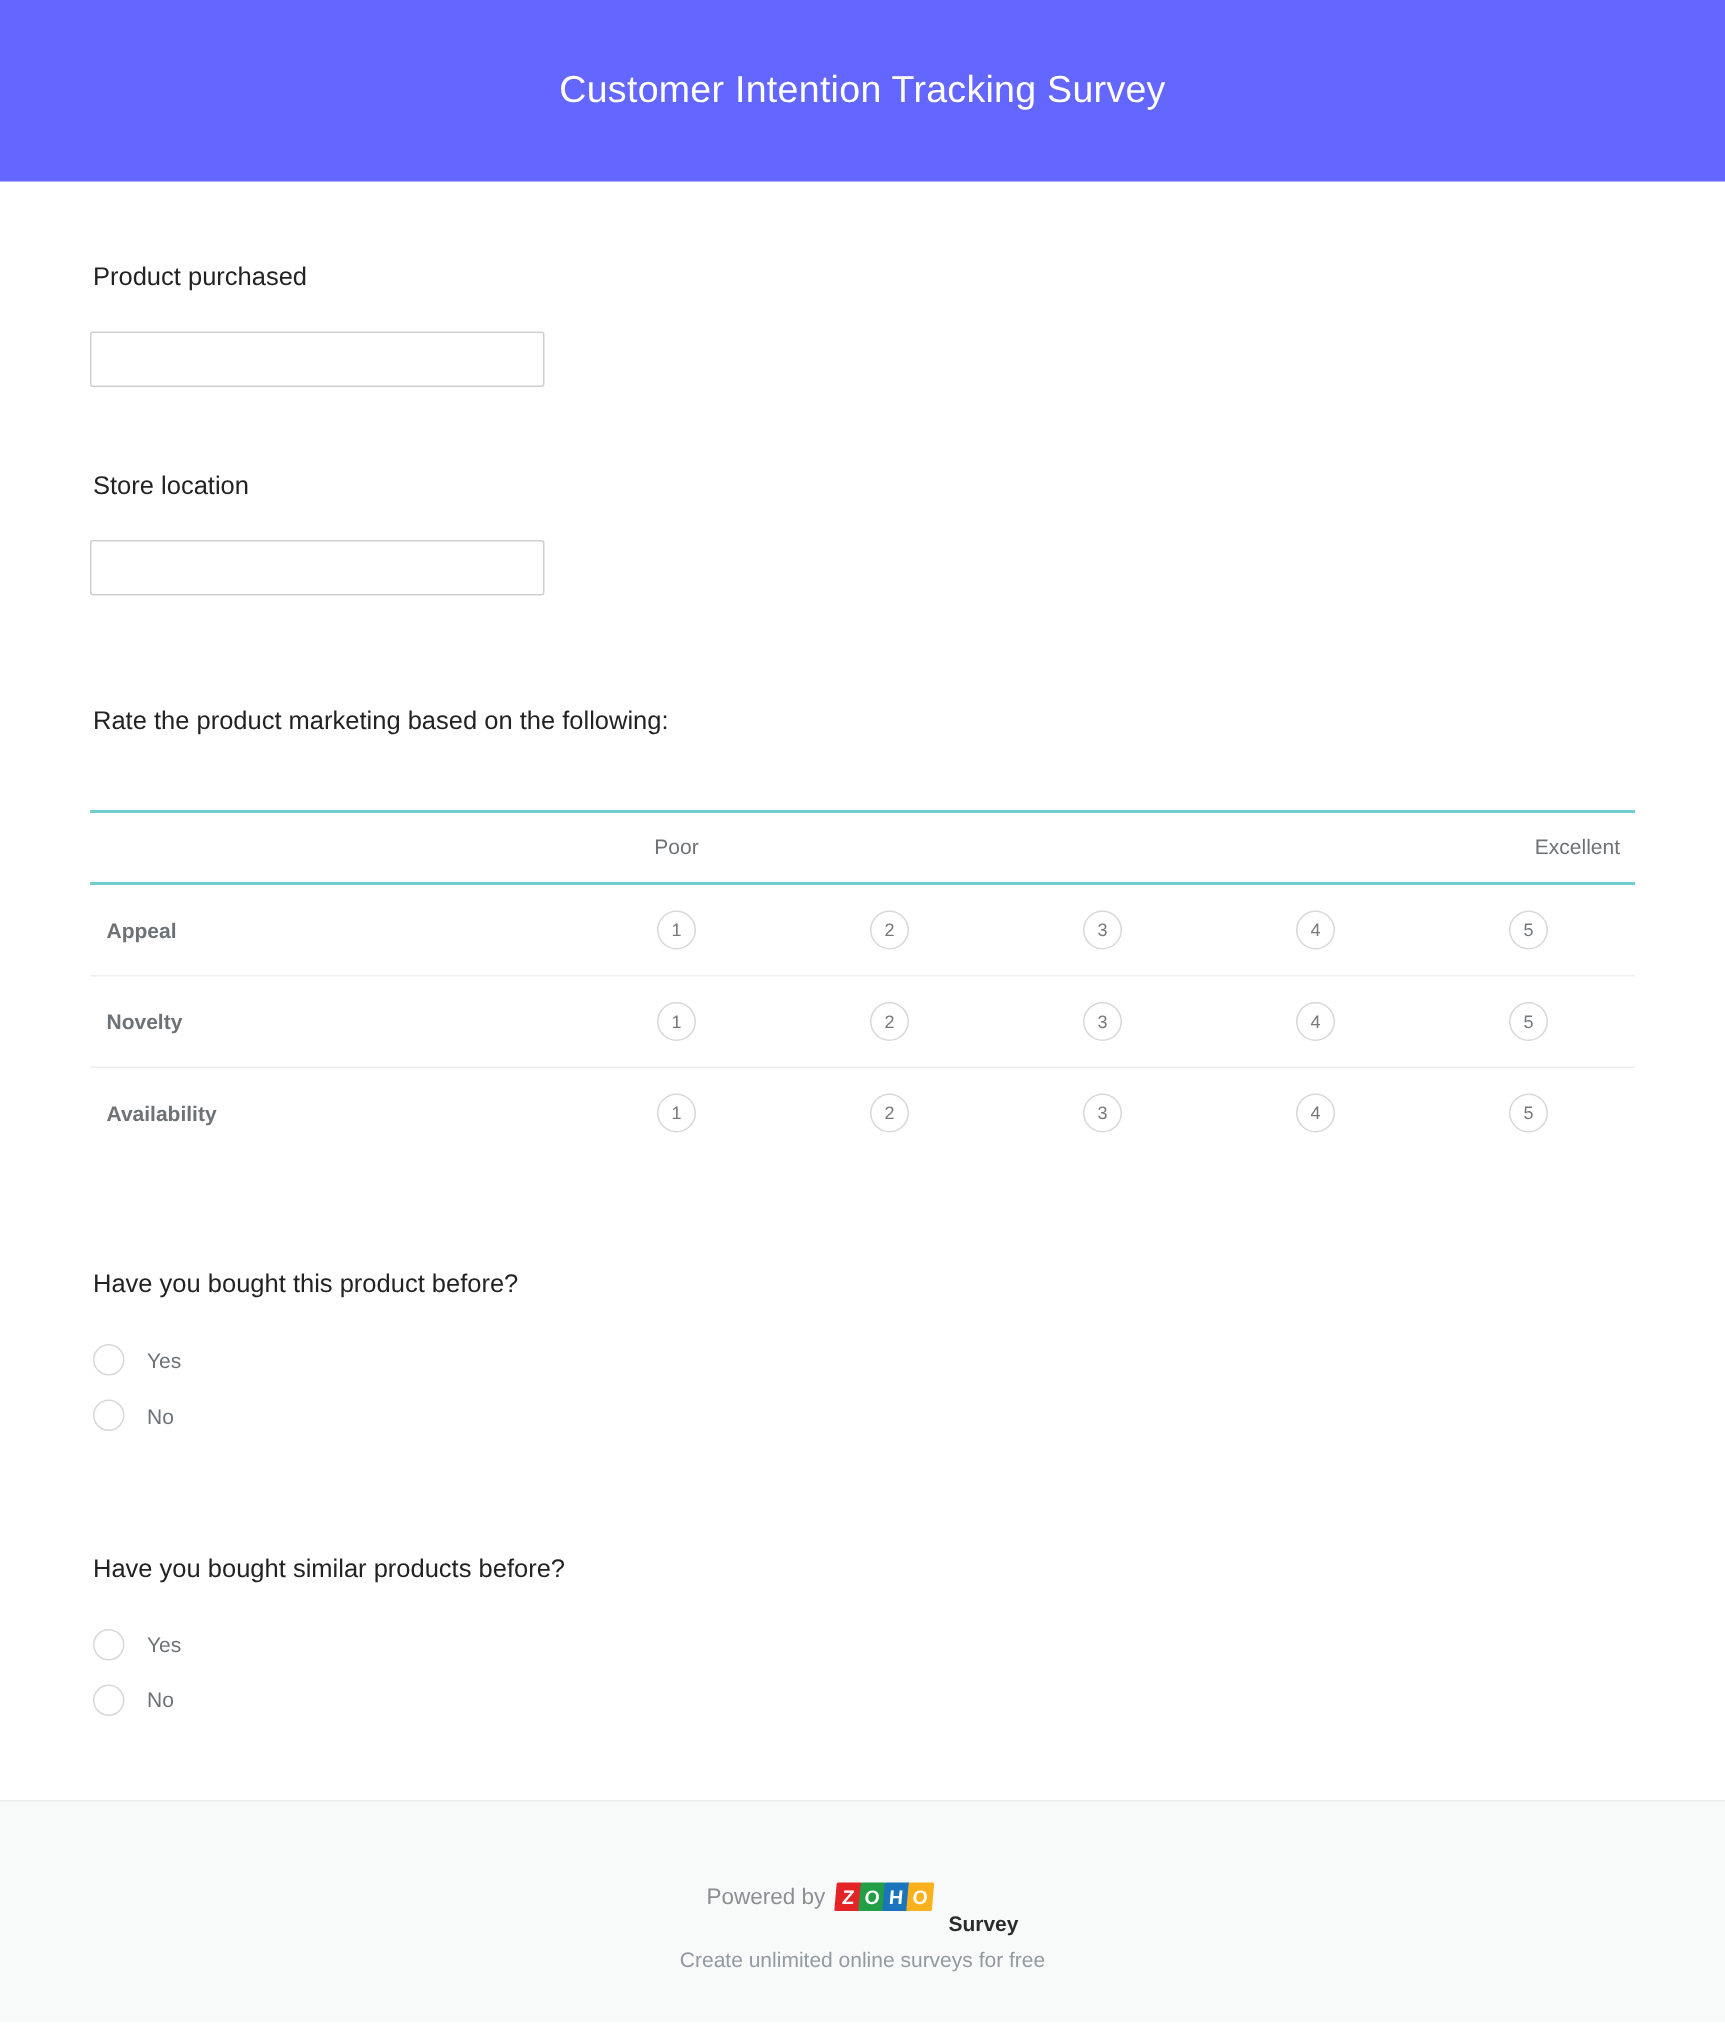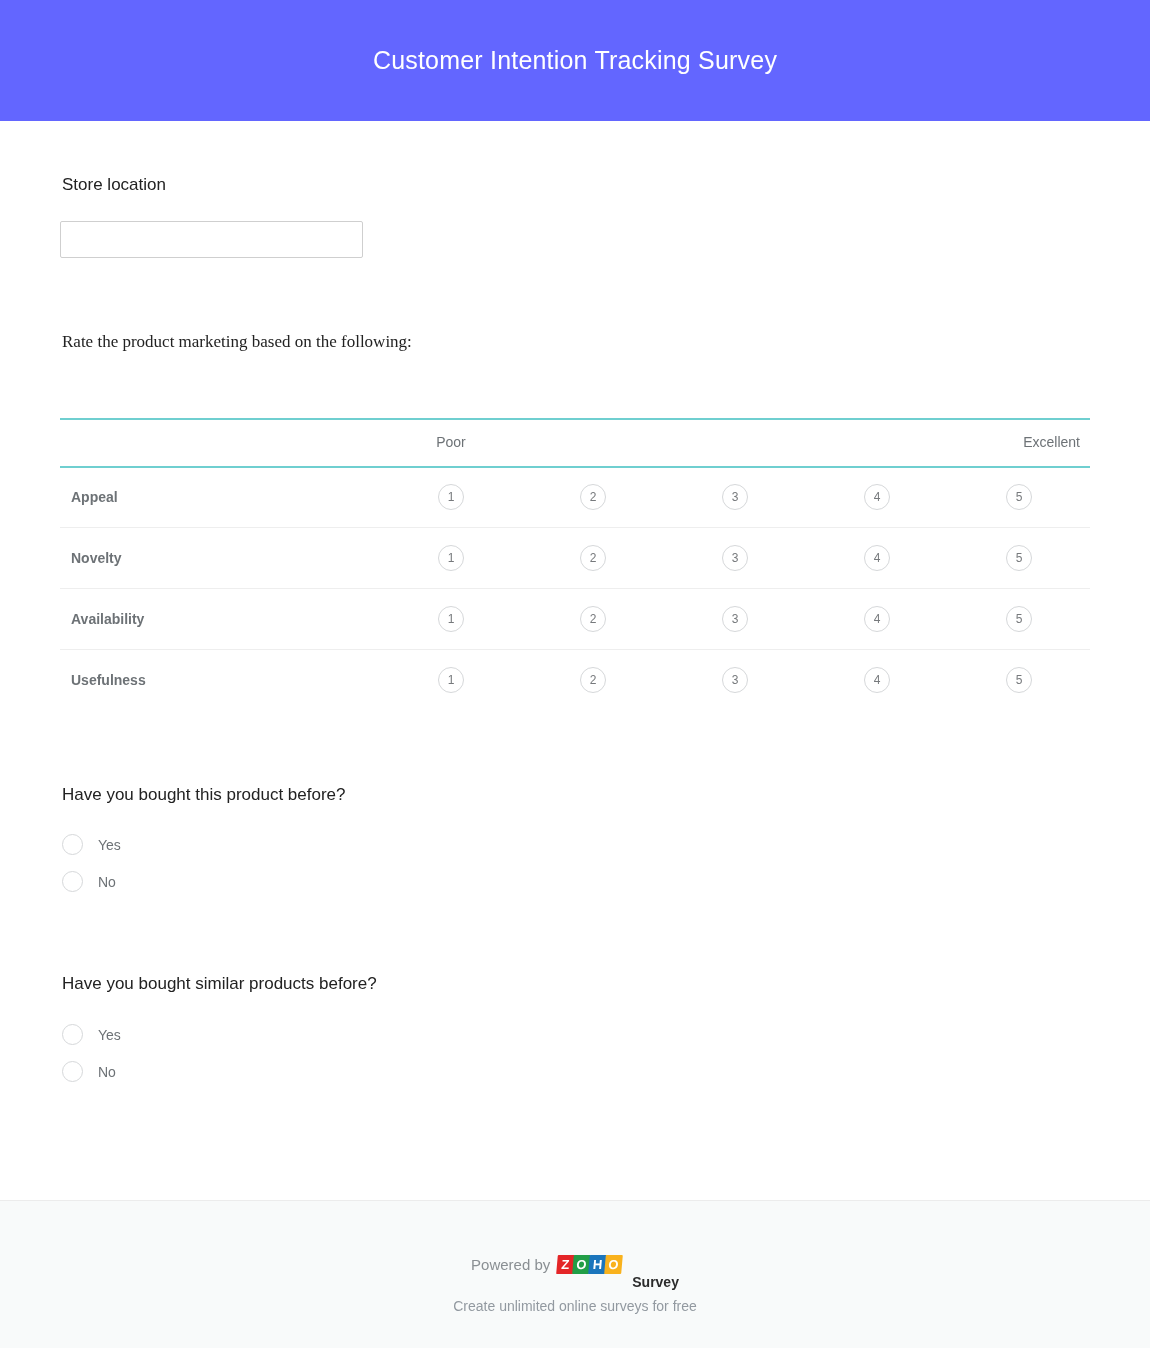--- a/index.html
+++ b/index.html
@@ -62,21 +62,21 @@
     background: #ffffff;
     font-family: "Liberation Sans", sans-serif;
     font-size: 14px;
     color: #333333;
     padding: 0 8px;
     outline: none;
   }
 
   
   .q-matrix { margin-top: 72px; }
-  .q-matrix .question-label { margin-bottom: 64px; font-family: Liberation Serif, serif; }
+  .q-matrix .question-label { margin-bottom: 48px; }
 
   .matrix {
     width: 100%;
     border-collapse: collapse;
     table-layout: fixed;
   }
   .matrix thead th {
     font-weight: normal;
     font-size: 14px;
     color: #6d7276;
@@ -206,20 +206,24 @@
 </style>
 </head>
 <body>
 
 <div class="survey-header">
   <h1 class="survey-title">Customer Intention Tracking Survey</h1>
 </div>
 
 <div class="survey-body">
 
+  <div class="question-block q-text-field">
+    <div class="question-label">Product purchased</div>
+    <input class="text-input" type="text" value="" placeholder="" style="">
+  </div>
 
   <div class="question-block q-text-field">
     <div class="question-label">Store location</div>
     <input class="text-input" type="text" value="" placeholder="" style="">
   </div>
 
   <div class="question-block q-matrix">
     <div class="question-label">Rate the product marketing based on the following:</div>
 
     <table class="matrix">
@@ -255,28 +259,20 @@
 
         <tr>
           <td class="row-label">Availability</td>
           <td class="cell-option"><span class="rate-circle">1</span></td>
           <td class="cell-option"><span class="rate-circle">2</span></td>
           <td class="cell-option"><span class="rate-circle">3</span></td>
           <td class="cell-option"><span class="rate-circle">4</span></td>
           <td class="cell-option"><span class="rate-circle">5</span></td>
         </tr>
 
-        <tr>
-          <td class="row-label">Usefulness</td>
-          <td class="cell-option"><span class="rate-circle">1</span></td>
-          <td class="cell-option"><span class="rate-circle">2</span></td>
-          <td class="cell-option"><span class="rate-circle">3</span></td>
-          <td class="cell-option"><span class="rate-circle">4</span></td>
-          <td class="cell-option"><span class="rate-circle">5</span></td>
-        </tr>
 
       </tbody>
     </table>
   </div>
 
   <div class="question-block q-radio">
     <div class="question-label">Have you bought this product before?</div>
     <div class="radio-option">
       <span class="radio-mark"></span>
       <span class="radio-label">Yes</span>

